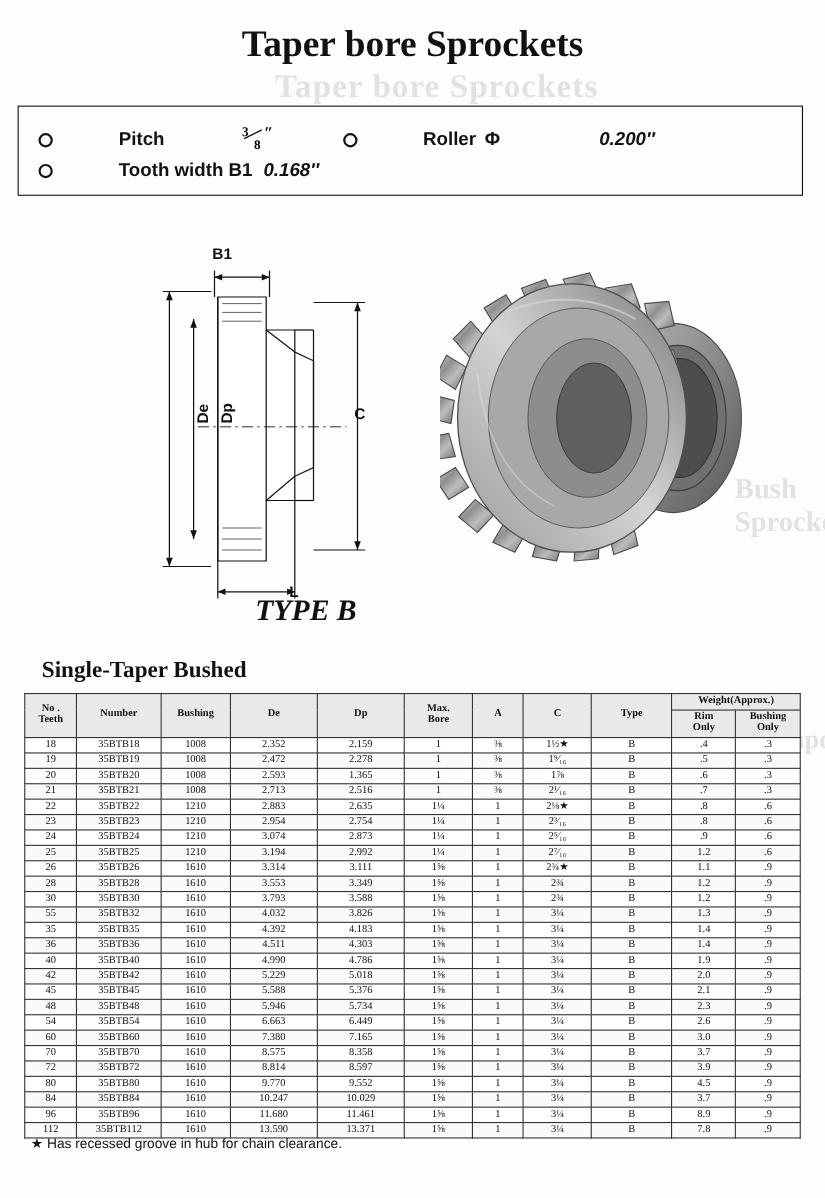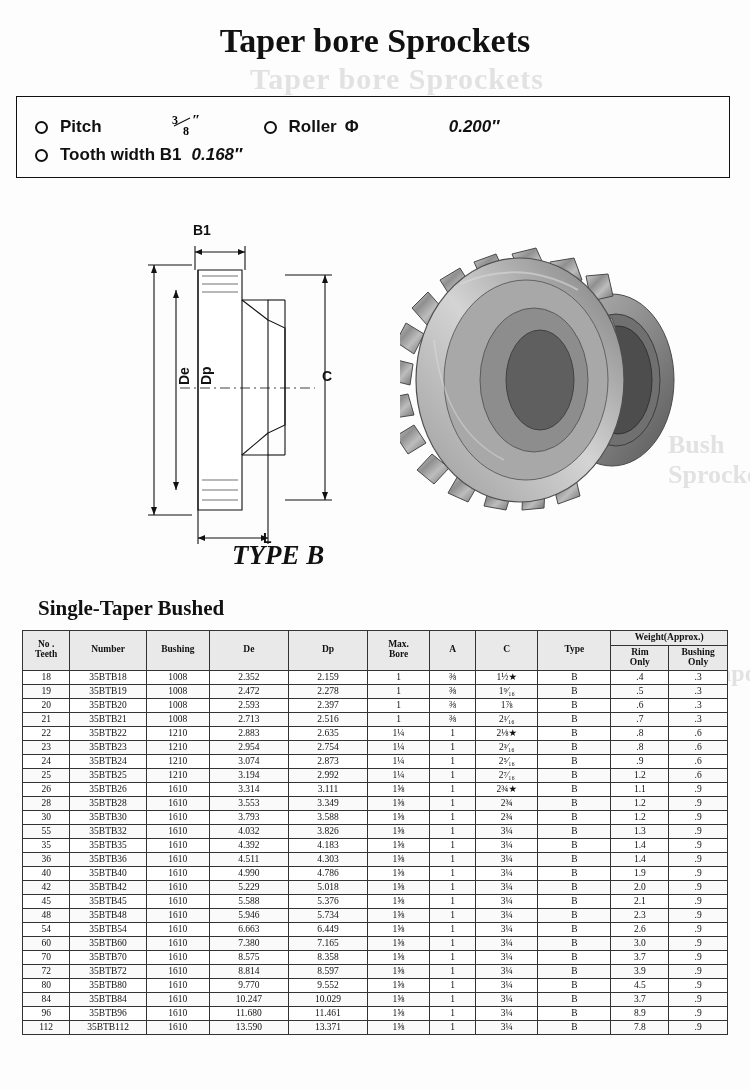--- a/index.html
+++ b/index.html
@@ -66,20 +66,21 @@
     border: 2px solid #111;
     border-radius: 50%;
     display: inline-block;
     margin-right: 12px;
     box-sizing: border-box;
   }
   .spec-label {
     font-weight: bold;
     font-size: 17px;
     font-family: "Liberation Sans", sans-serif;
+    margin-left: 48px;
   }
   .spec-val {
     font-weight: bold;
     font-size: 17px;
     font-family: "Liberation Sans", sans-serif;
     margin-left: 10px;
     font-style: italic;
   }
   .frac {
     display: inline-block;
@@ -411,21 +412,21 @@
             <td class="col-c">1⁹⁄₁₆</td>
             <td class="col-type">B</td>
             <td class="col-rim">.5</td>
             <td class="col-bushw">.3</td>
           </tr>
           <tr>
             <td class="col-teeth">20</td>
             <td class="col-number">35BTB20</td>
             <td class="col-bush">1008</td>
             <td class="col-de">2.593</td>
-            <td class="col-dp">2.397</td>
+            <td class="col-dp">1.365</td>
             <td class="col-bore">1</td>
             <td class="col-a">⅜</td>
             <td class="col-c">1⅞</td>
             <td class="col-type">B</td>
             <td class="col-rim">.6</td>
             <td class="col-bushw">.3</td>
           </tr>
           <tr>
             <td class="col-teeth">21</td>
             <td class="col-number">35BTB21</td>
@@ -722,14 +723,15 @@
             <td class="col-a">1</td>
             <td class="col-c">3¼</td>
             <td class="col-type">B</td>
             <td class="col-rim">7.8</td>
             <td class="col-bushw">.9</td>
           </tr>
         </tbody>
     </table>
   </div>
 
+  <div class="footnote">★ Has recessed groove in hub for chain clearance.</div>
 
 </div>
 
 </body></html>

